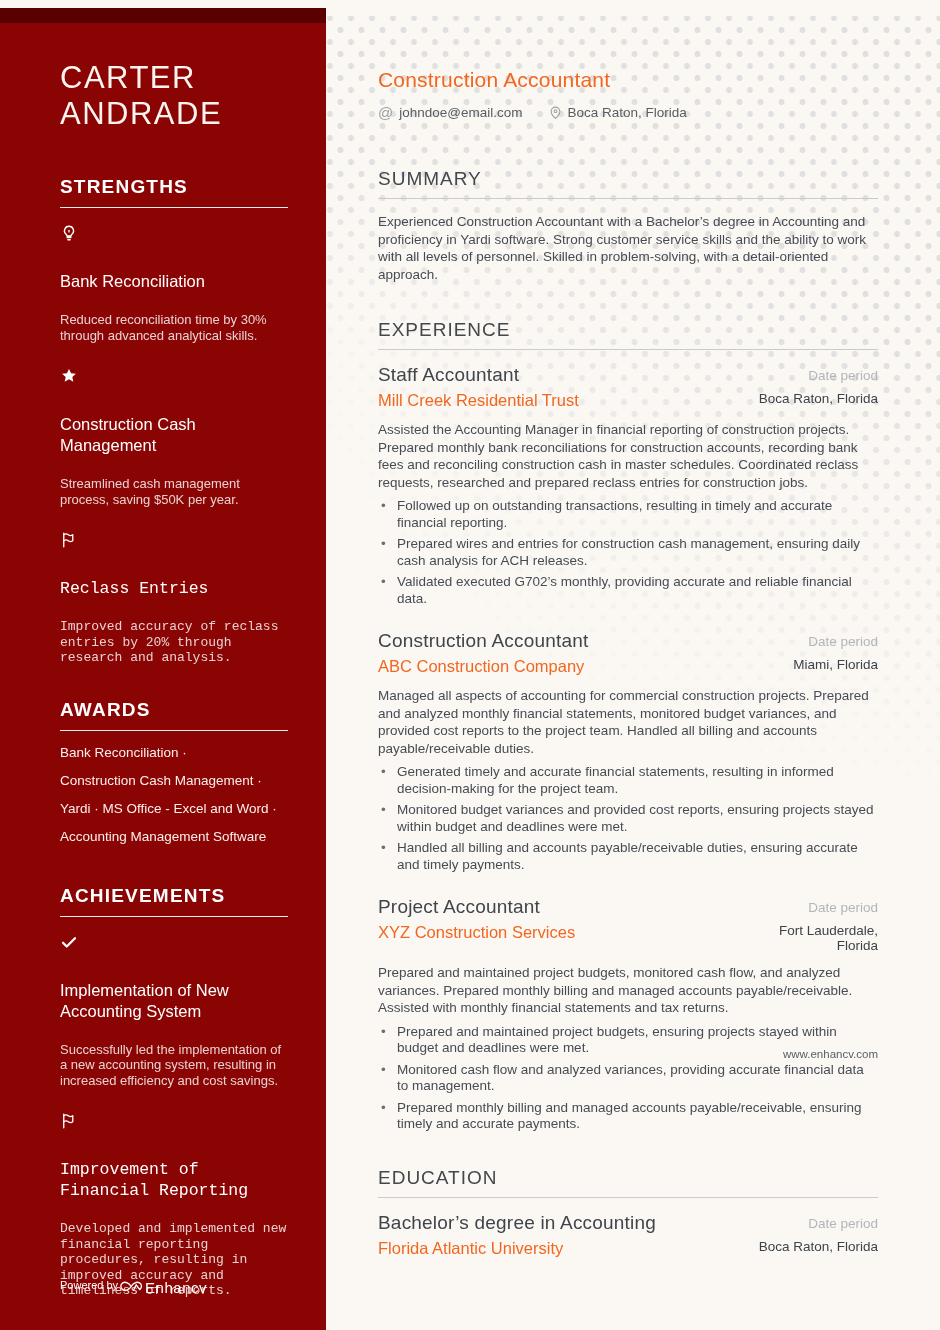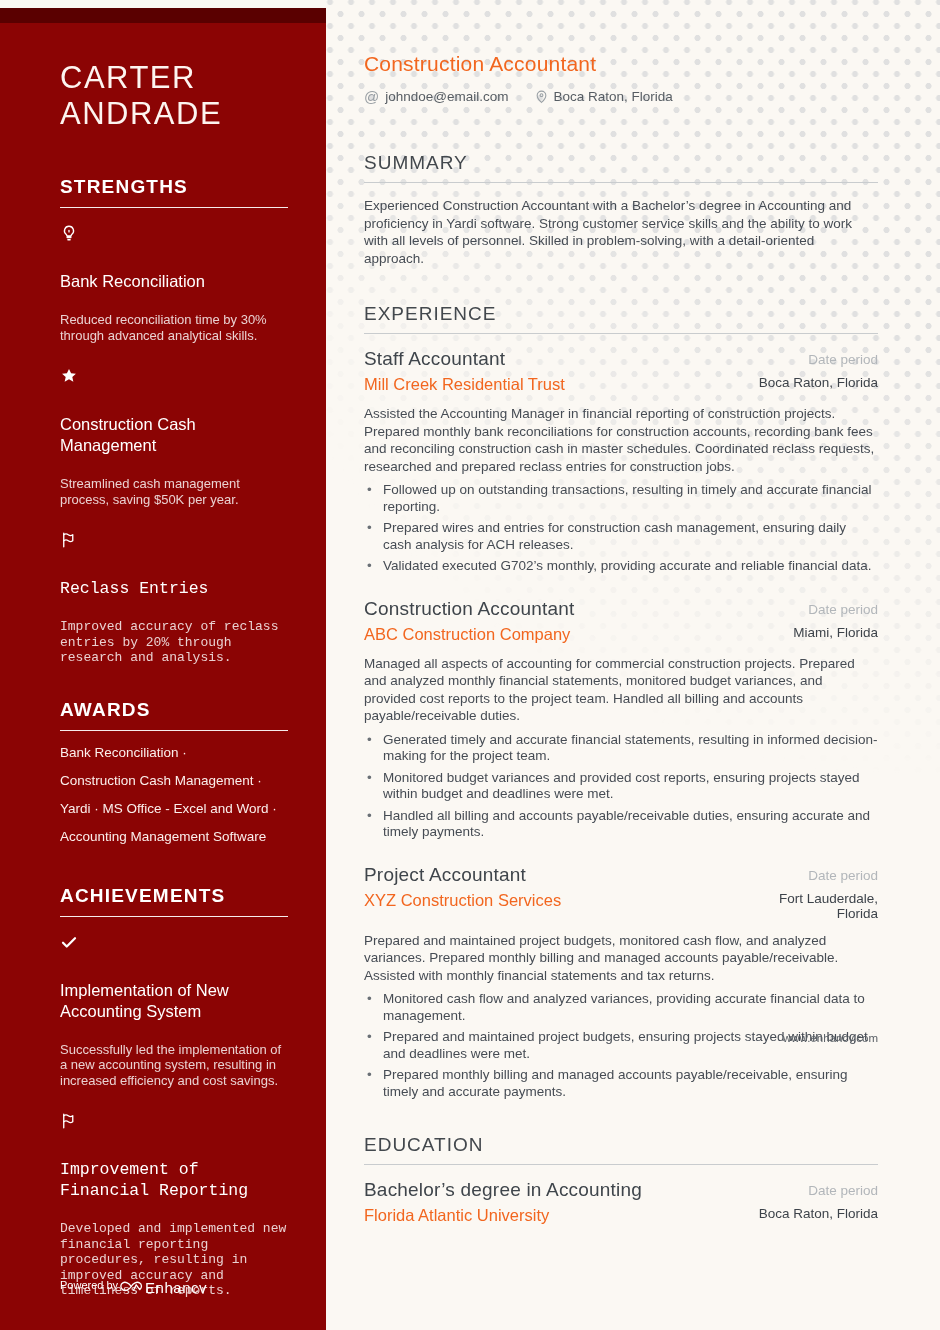--- a/index.html
+++ b/index.html
@@ -30,21 +30,21 @@
   .side-icon { flex:0 0 19px; width:19px; height:19px; margin-top:2px; }
   .side-icon svg { width:18px; height:18px; display:block; }
   .side-item-title { font-size:16.5px; line-height:21px; font-weight:400; color:#FFFFFF; }
   .side-item-desc { font-size:13px; line-height:15.5px; color:rgba(255,255,255,0.82); margin-top:20px; }
   .skill-line { font-size:13.5px; line-height:16px; color:#FBEFEC; margin-bottom:12px; }
   .powered { position:absolute; left:60px; bottom:42px; display:flex; align-items:flex-start; }
   .powered-label { font-size:11px; color:#fff; }
   .brand-logo svg { width:27px; height:15px; display:block; }
   .brand-name { font-size:15px; letter-spacing:0.5px; color:#fff; }
   
-  .main { position:absolute; left:326px; top:0; width:614px; height:1086px; padding:52px 62px 0 38px; }
+  .main { position:absolute; left:326px; top:16px; width:614px; height:1086px; padding:52px 62px 0 52px; }
   .dots {
     position:absolute; inset:0; pointer-events:none;
     background-image:
       radial-gradient(circle, #E0E0E0 2.7px, rgba(224,224,224,0) 3.4px),
       radial-gradient(circle, #E0E0E0 2.7px, rgba(224,224,224,0) 3.4px);
     background-size:21px 24px;
     background-position:4px 2px, 14.5px 14px;
     -webkit-mask-image:
       linear-gradient(to bottom, #000 0, #000 150px, rgba(0,0,0,0) 330px),
       radial-gradient(circle 780px at 100% 40px, #000 0, #000 300px, rgba(0,0,0,0) 740px);
@@ -265,22 +265,22 @@
           <div class="row">
             <div class="role">Project Accountant</div>
             <div class="date">Date period</div>
           </div>
           <div class="row company-row">
             <div class="company">XYZ Construction Services</div>
             <div class="loc">Fort Lauderdale, Florida</div>
           </div>
           <p class="body-text job-summary">Prepared and maintained project budgets, monitored cash flow, and analyzed variances. Prepared monthly billing and managed accounts payable/receivable. Assisted with monthly financial statements and tax returns.</p>
           <ul class="bullets">
+            <li>Prepared and maintained project budgets, ensuring projects stayed within budget and deadlines were met.</li>
             <li>Monitored cash flow and analyzed variances, providing accurate financial data to management.</li>
-            <li>Prepared and maintained project budgets, ensuring projects stayed within budget and deadlines were met.</li>
             <li>Prepared monthly billing and managed accounts payable/receivable, ensuring timely and accurate payments.</li>
           </ul>
         </div>
       </section>
 
       <section class="main-section education">
         <h2 class="main-h2">EDUCATION</h2>
         <div class="row">
           <div class="role">Bachelor’s degree in Accounting</div>
           <div class="date">Date period</div>

